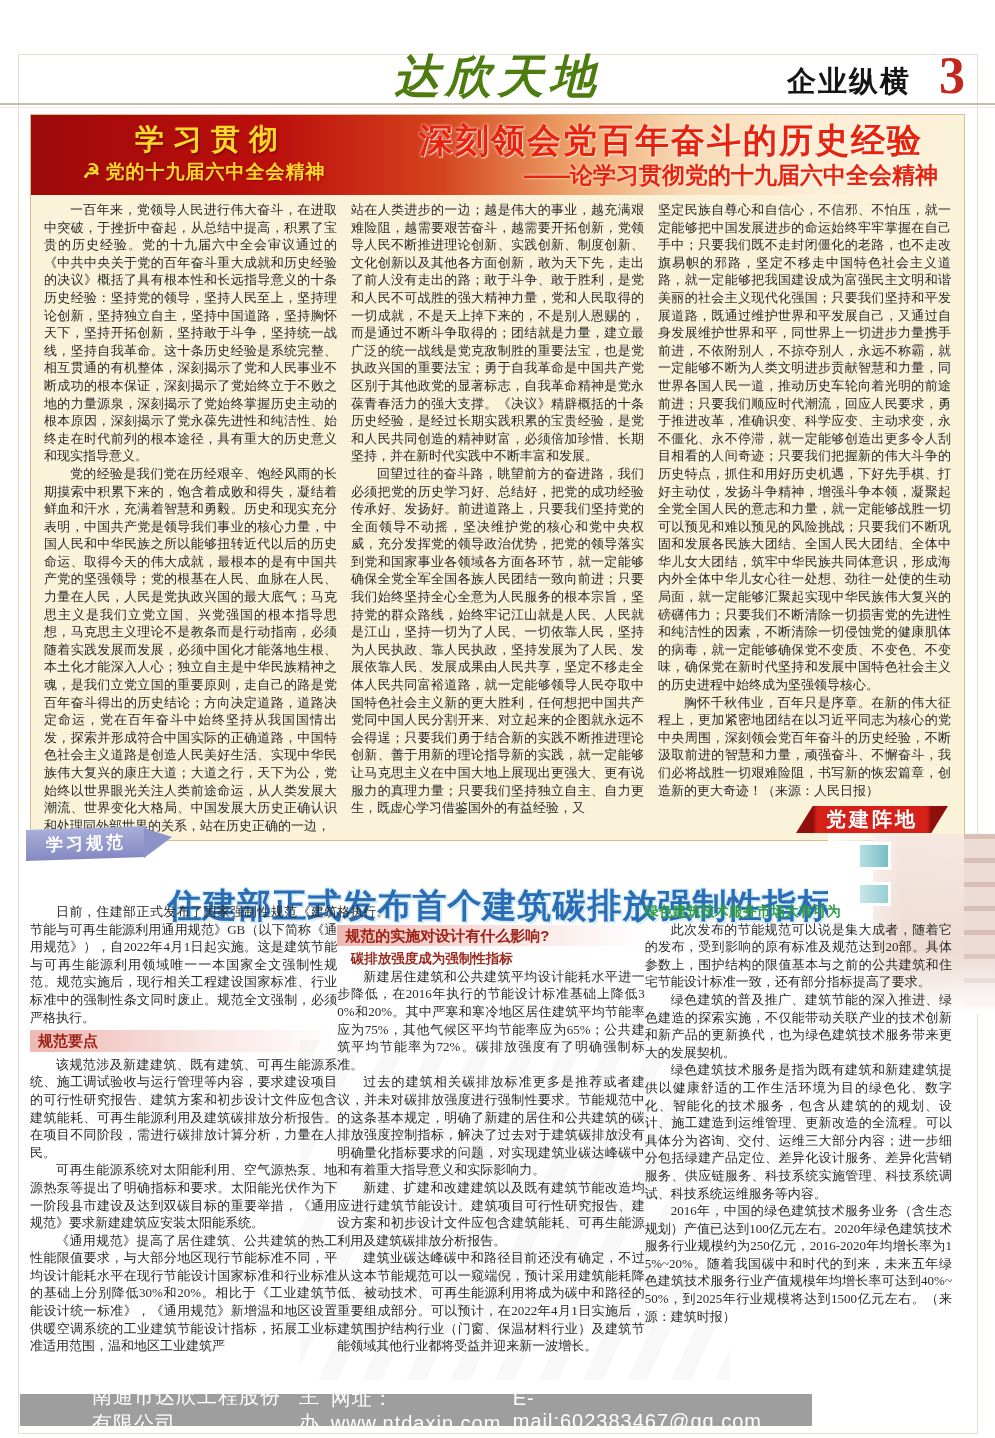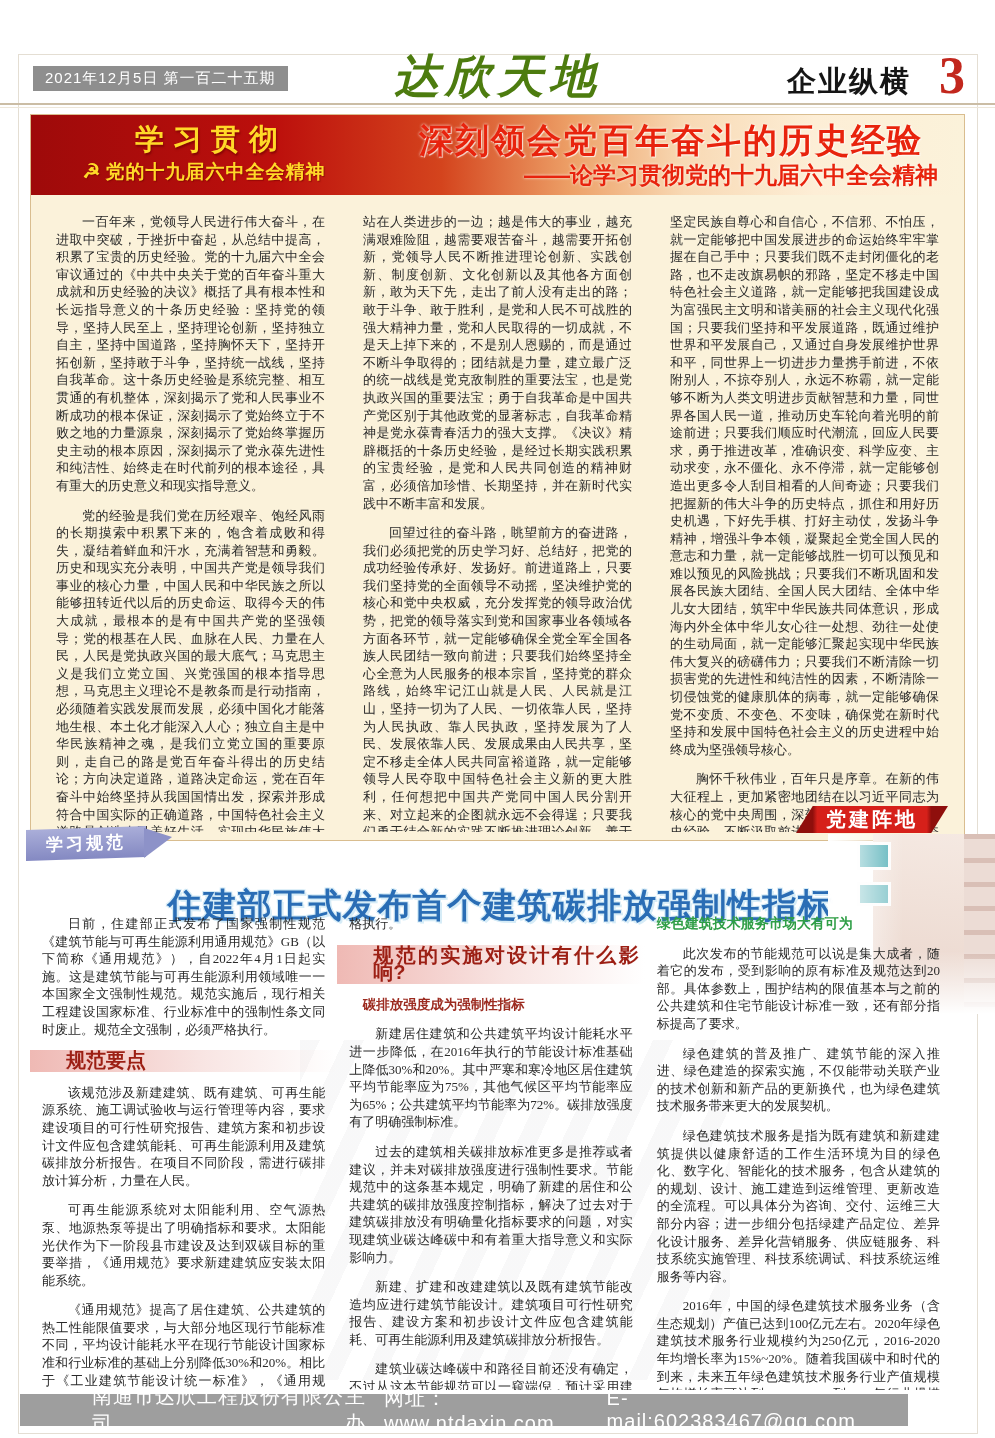--- a/index.html
+++ b/index.html
@@ -33,71 +33,70 @@
   .emblem{font-size:20px;margin-right:4px;}
   .mtitle{position:absolute;left:355px;top:3px;width:570px;text-align:center;color:#e8230d;
           font-size:34px;font-weight:900;letter-spacing:2px;
           text-shadow:0 0 3px rgba(255,255,255,.9),1px 1px 0 rgba(255,255,255,.6);}
   .msub{position:absolute;left:355px;top:45px;width:570px;text-align:right;padding-right:18px;
         box-sizing:border-box;color:#e8230d;font-size:23px;font-weight:bold;
         text-shadow:0 0 3px rgba(255,255,255,.9);}
   .mcols{position:absolute;top:86px;left:13px;right:13px;bottom:8px;display:flex;gap:14px;}
   .col{flex:1;width:0;overflow:hidden;font-family:"Liberation Serif",serif;
        font-size:13px;line-height:17.6px;color:#2a2a2a;text-align:justify;word-break:break-all;}
-  .col p{margin:12px;}
+  .col p{margin:0;}
   .p{text-indent:2em;}
   .pc{text-indent:0;}
   .tag{position:absolute;right:16px;bottom:7px;width:152px;height:27px;line-height:27px;
        text-align:center;color:#fff;font-size:20px;font-weight:bold;letter-spacing:3px;
        clip-path:polygon(11% 0,100% 0,89% 100%,0 100%);
        background:linear-gradient(90deg,#8f0f0c 0 11%,#d6201a 14% 86%,#8f0f0c 89% 100%);}
   
   .ribbon{position:absolute;left:26px;top:828px;background:linear-gradient(180deg,#aaaed9,#8489c2);
           color:#fff;font-size:17px;font-weight:bold;letter-spacing:3px;padding:4px 20px;
           transform:skewY(-2deg);}
   .ribbon:after{content:"";position:absolute;right:-26px;top:2px;border-left:28px solid #8d92c8;
                 border-top:10px solid transparent;border-bottom:20px solid transparent;}
   .btitle{position:absolute;left:160px;top:883px;width:680px;text-align:center;color:#2a6db5;
           font-size:34px;font-weight:900;letter-spacing:1px;
           text-shadow:2px 2px 0 #d6ecf7,-1px -1px 0 #d6ecf7,1px -1px 0 #d6ecf7,-1px 1px 0 #d6ecf7;}
   .bcols{position:absolute;left:30px;top:903px;width:922px;height:487px;display:flex;}
   .subbar{display:block;background:linear-gradient(90deg,#efb9b4,#f8e4e2 55%,rgba(248,228,226,0));
-          color:#9c1f14;font-weight:bold;font-size:20px;font-family:"Liberation Sans",sans-serif;
-          padding:2px 6px 2px 36px;margin:4px 0;text-indent:0;}
+          color:#9c1f14;font-weight:bold;font-size:15px;font-family:"Liberation Sans",sans-serif;
+          padding:2px 6px 2px 8px;margin:4px 0;text-indent:0;}
   .redhead{color:#9c2b20;font-weight:bold;font-size:13.5px;margin:2px 0;text-indent:1em;
            font-family:"Liberation Sans",sans-serif;}
   .greenhead{color:#2f9e46;font-weight:bold;font-size:14px;margin:0 0 2px 0;text-indent:0;
              font-family:"Liberation Sans",sans-serif;}
   .wm{position:absolute;left:300px;top:1040px;width:430px;height:340px;
       background:repeating-linear-gradient(115deg,rgba(120,120,130,.05) 0 18px,rgba(255,255,255,0) 18px 40px);}
   
   .building{position:absolute;left:828px;top:834px;width:167px;height:180px;overflow:hidden;}
   .b-face{position:absolute;right:30px;top:-8px;width:92px;height:110%;
           background:linear-gradient(180deg,#f5e9e2,#e9d4ca);transform:skewY(7deg);}
   .b-side{position:absolute;right:0;top:0;width:31px;height:100%;
           background:repeating-linear-gradient(180deg,#d9bfb6 0 5px,#ecdcd5 5px 24px);}
   .b-win1{position:absolute;right:104px;top:8px;width:28px;height:22px;background:#55b0b8;
           border:3px solid #fdfdfd;}
   .b-win2{position:absolute;right:104px;top:48px;width:28px;height:18px;background:#7ec3c8;
           border:3px solid #fdfdfd;}
   .b-fade{position:absolute;inset:0;
           background:linear-gradient(90deg,#fff 0%,rgba(255,255,255,0) 45%),
                      linear-gradient(0deg,#fff 0%,rgba(255,255,255,0) 35%);}
   
-  .footer{position:absolute;left:20px;top:1394px;width:888px;height:32px;background:#9e9e9e;
+  .footer{position:absolute;left:20px;top:1394px;width:792px;height:32px;background:#9e9e9e;
           color:#fff;display:flex;align-items:center;justify-content:space-between;
           padding:0 50px 0 72px;box-sizing:border-box;font-size:20px;letter-spacing:1px;}
 </style>
 </head>
 <body>
 
 <div class="page">
   <div class="frame"></div>
 
-  <div class="datebadge">2021年12月5日 第一百二十五期</div>
   <div class="masthead">达欣天地</div>
   <div class="section">企业纵横</div>
   <div class="pageno">3</div>
   <div class="rule"></div>
   <div class="rule2"></div>
 
   <div class="main-box">
     <div class="banner">
       <div class="bl1">学习贯彻</div>
       <div class="bl2"><span class="emblem">☭</span><span>党的十九届六中全会精神</span></div>

